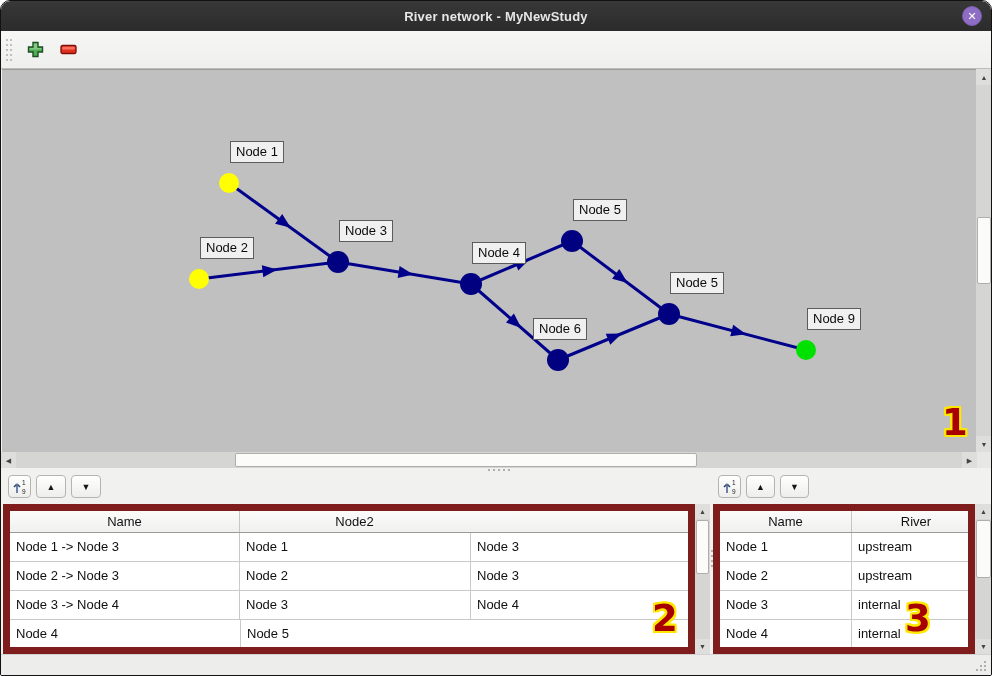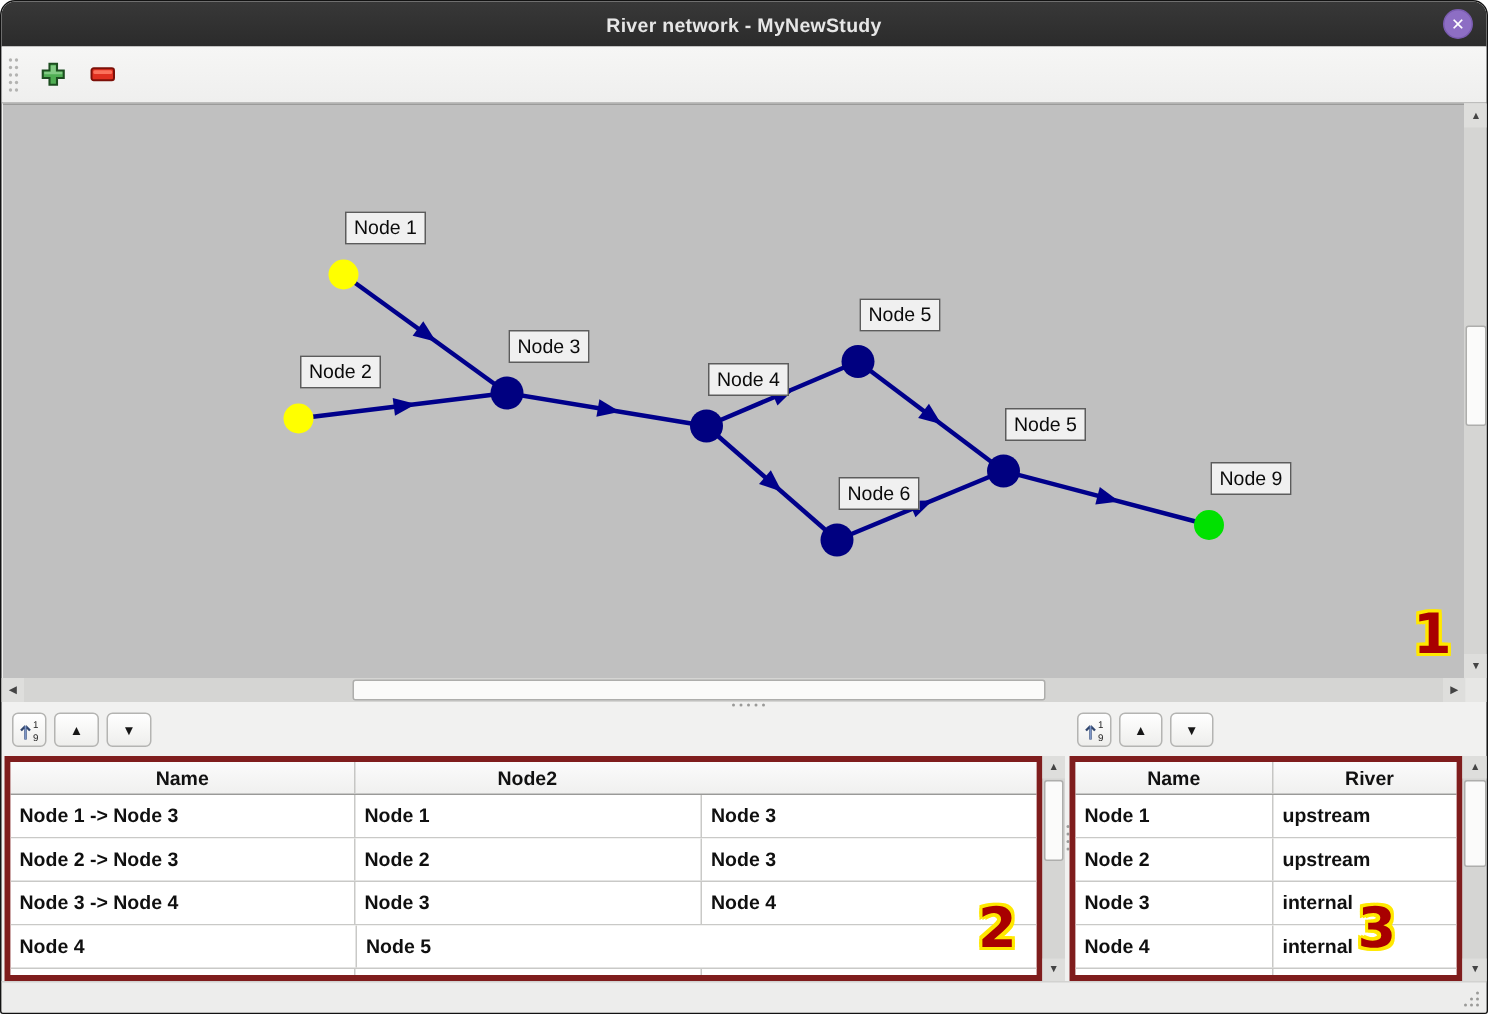--- a/index.html
+++ b/index.html
@@ -60,21 +60,21 @@
   .dots-h { position: absolute; display: flex; gap: 3px; }
   .dots-h i, .dots-v i, .grip i { width: 2px; height: 2px; background: #9a9a98; border-radius: 50%; display: block; }
   .dots-v { position: absolute; display: flex; flex-direction: column; gap: 3px; }
   
   .mini-btn {
     position: absolute; height: 23px; border: 1px solid #b4b4b2; border-radius: 4px;
     background: linear-gradient(#ffffff, #eeeeec);
     display: flex; align-items: center; justify-content: center;
     color: #161616; font-size: 9px;
   }
-  .tbl { position: absolute; border: 4px solid #7f1d1d; background: #ffffff; overflow: hidden; font-weight: bold; }
+  .tbl { position: absolute; border: 7px solid #7f1d1d; background: #ffffff; overflow: hidden; }
   .tbl-head { display: flex; background: linear-gradient(#fbfbfb, #f0f0ef); border-bottom: 1px solid #9a9a98; }
   .th {
     height: 21px; line-height: 21px; text-align: center; font-size: 13px; color: #111111;
     border-right: 1px solid #c6c6c4; flex: 0 0 auto;
   }
   .th:last-child { border-right: none; }
   .trow { display: flex; border-bottom: 1px solid #c9c9c7; background: #ffffff; }
   .td {
     height: 28px; line-height: 28px; font-size: 13px; color: #101010;
     padding-left: 6px; border-right: 1px solid #c9c9c7; flex: 0 0 auto;
@@ -162,21 +162,21 @@
         <circle cx="570" cy="171" r="11" fill="#000080"></circle>
         <circle cx="556" cy="290" r="11" fill="#000080"></circle>
         <circle cx="667" cy="244" r="11" fill="#000080"></circle>
         <circle cx="804" cy="280" r="10" fill="#00e100"></circle>
       </svg>
   <div class="node-label" style="left: 228px; top: 71px;">Node 1</div>
       <div class="node-label" style="left: 198px; top: 167px;">Node 2</div>
       <div class="node-label" style="left: 337px; top: 150px;">Node 3</div>
       <div class="node-label" style="left: 470px; top: 172px;">Node 4</div>
       <div class="node-label" style="left: 571px; top: 129px;">Node 5</div>
-      <div class="node-label" style="left: 557px; top: 248px;">Node 6</div>
+      <div class="node-label" style="left: 531px; top: 248px;">Node 6</div>
       <div class="node-label" style="left: 668px; top: 202px;">Node 5</div>
       <div class="node-label" style="left: 805px; top: 238px;">Node 9</div>
     </div>
 
   <div class="sb" style="left:975px; top:68px; width:16px; height:383px;">
     <div class="sb-btn" style="left:0; top:0; width:16px; height:16px;">
       <span>▲</span>
     </div>
     <div class="sb-thumb" style="left:1px; top:148px; width:14px; height:67px;"></div>
     <div class="sb-btn" style="left:0; bottom:0; width:16px; height:16px;">

